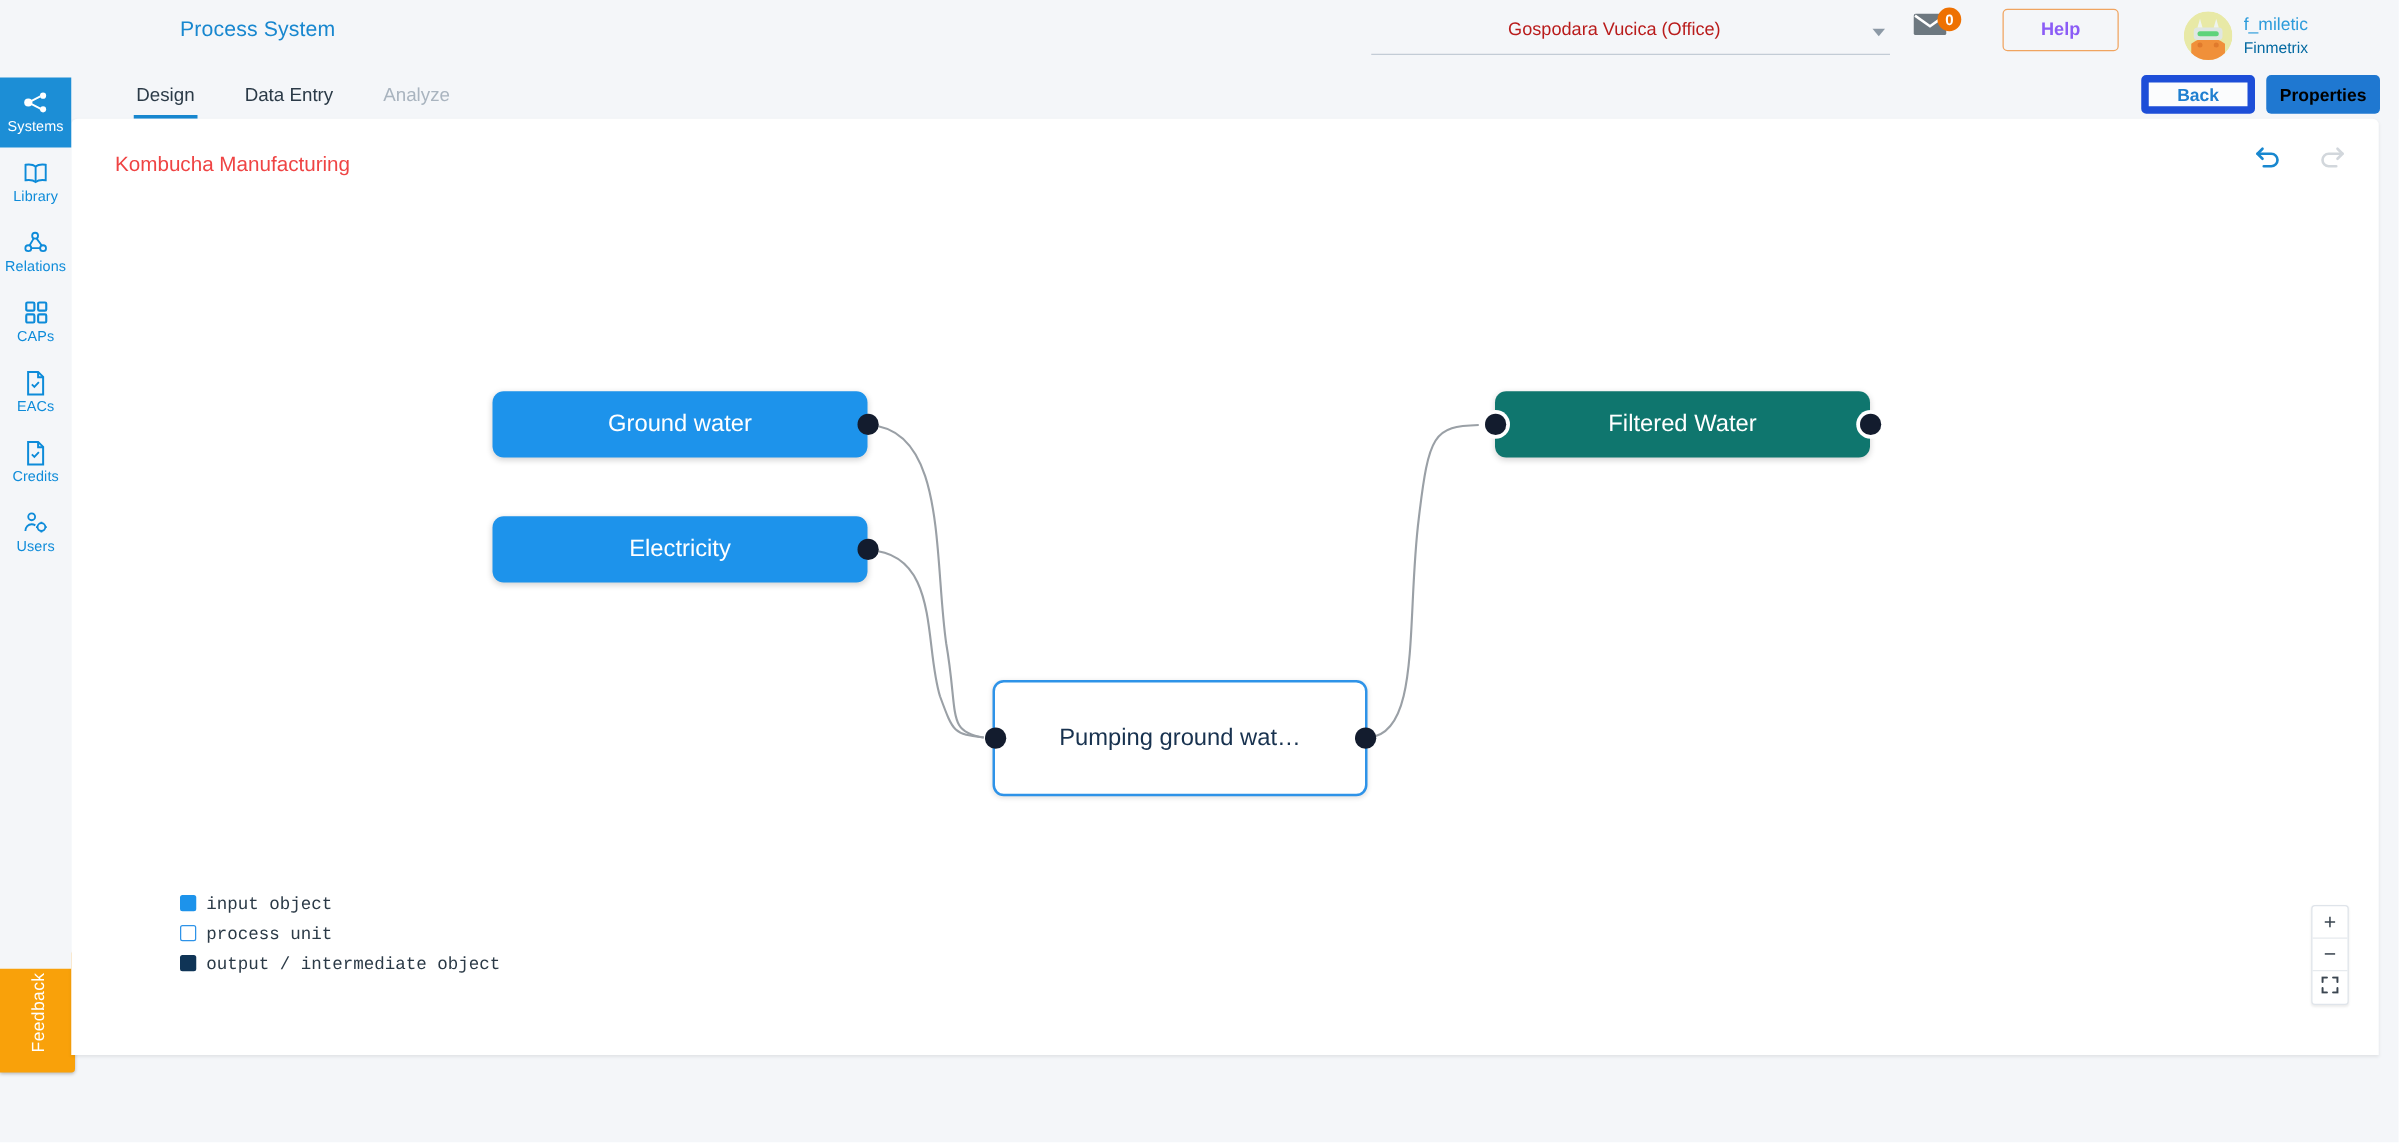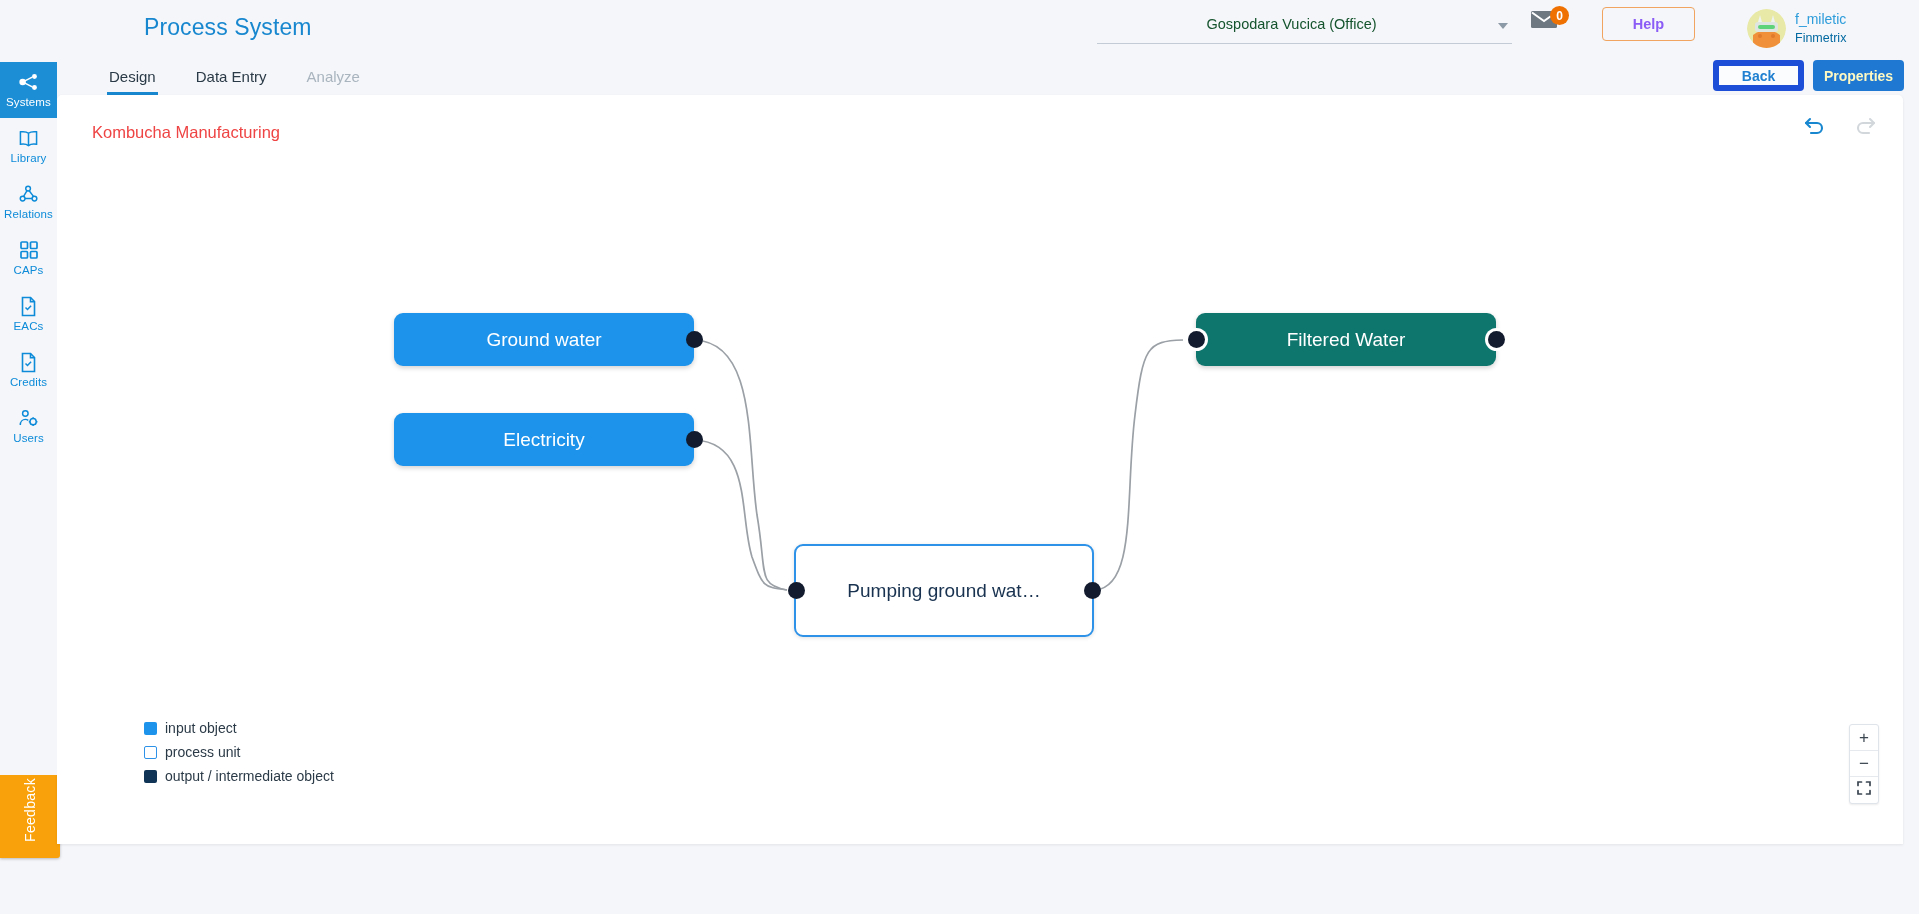--- a/index.html
+++ b/index.html
@@ -40,29 +40,29 @@
   
   .header {
     position: absolute; left: 57px; top: 0; right: 0; height: 57px;
     background: #f4f6f9;
   }
   .logo {
     position: absolute; left: 8px; top: 8px; width: 42px; height: 42px;
   }
   .app-title {
     position: absolute; left: 87px; top: 14px;
-    font-size: 23px; color: #1887cf; font-weight: normal; letter-spacing: .1px;
+    font-size: 17px; color: #1887cf; font-weight: normal; letter-spacing: .1px;
   }
   .org-select {
     position: absolute; left: 1040px; top: 10px; width: 415px; height: 34px;
     border-bottom: 1px solid #c3ccd6; cursor: pointer;
   }
   .org-select .org-value {
     position:absolute; left: 0; right: 26px; top: 6px;
-    text-align: center; font-size: 14.5px; color: #14532d;
+    text-align: center; font-size: 14.5px; color: #b91c1c;
   }
   .org-select .caret {
     position: absolute; right: 4px; top: 13px;
     width: 0; height: 0; border-left: 5px solid transparent; border-right: 5px solid transparent;
     border-top: 6px solid #8c99a6;
   }
   .mail-wrap { position: absolute; left: 1473px; top: 8px; width: 40px; height: 34px; cursor: pointer; }
   .mail-badge {
     position: absolute; left: 20px; top: -2px;
     min-width: 19px; height: 19px; border-radius: 50%;
@@ -98,21 +98,21 @@
   .tab.disabled { color: #a9b4bf; cursor: default; }
   .btn-back {
     position: absolute; right: 115px; top: 3px; width: 91px; height: 31px;
     border: 6px solid #1d4ed8; border-radius: 4px; background: #fbfcfd;
     color: #1f7fd0; font-size: 14px; font-weight: bold;
     display: flex; align-items: center; justify-content: center; cursor: pointer;
   }
   .btn-props {
     position: absolute; right: 15px; top: 3px; width: 91px; height: 31px;
     border: none; border-radius: 4px; background: #1f78d1;
-    color: #fef9c3; font-size: 14px; font-weight: bold;
+    color: #000000; font-size: 14px; font-weight: bold;
     display: flex; align-items: center; justify-content: center; cursor: pointer;
   }
 
   
   .card {
     position: absolute; left: 57px; top: 95px; right: 16px; bottom: 70px;
     background: #ffffff; border-radius: 5px 5px 0 0;
     box-shadow: 0 1px 3px rgba(0,0,0,.08);
     overflow: hidden;
   }
@@ -145,21 +145,21 @@
   .node .nlabel { white-space: nowrap; overflow: hidden; text-overflow: ellipsis; padding: 0 14px; }
   .port {
     position: absolute; width: 17px; height: 17px; border-radius: 50%;
     background: #131c2e; top: 50%; margin-top: -8.5px; cursor: crosshair;
   }
   .port.left { left: -8.5px; }
   .port.right { right: -8.5px; }
   .port.ringed { box-shadow: 0 0 0 3px #ffffff; }
 
   .legend { position: absolute; left: 87px; bottom: 56px; }
-  .legend-row { display: flex; align-items: center; height: 24px; }
+  .legend-row { display: flex; height: 24px; font-family: Liberation Mono, monospace; }
   .legend-sw { width: 13px; height: 13px; border-radius: 2px; margin-right: 8px; flex: none; }
   .legend-sw.in { background: #1d93eb; }
   .legend-sw.proc { background: #ffffff; border: 1.5px solid #2e93e8; }
   .legend-sw.out { background: #0f3456; }
   .legend-label { font-size: 14px; color: #2b3a47; }
 
   .zoomctl {
     position: absolute; right: 24px; bottom: 40px; width: 30px;
     background: #ffffff; border: 1px solid #dfe4ea; border-radius: 3px;
     box-shadow: 0 1px 2px rgba(0,0,0,.08);

